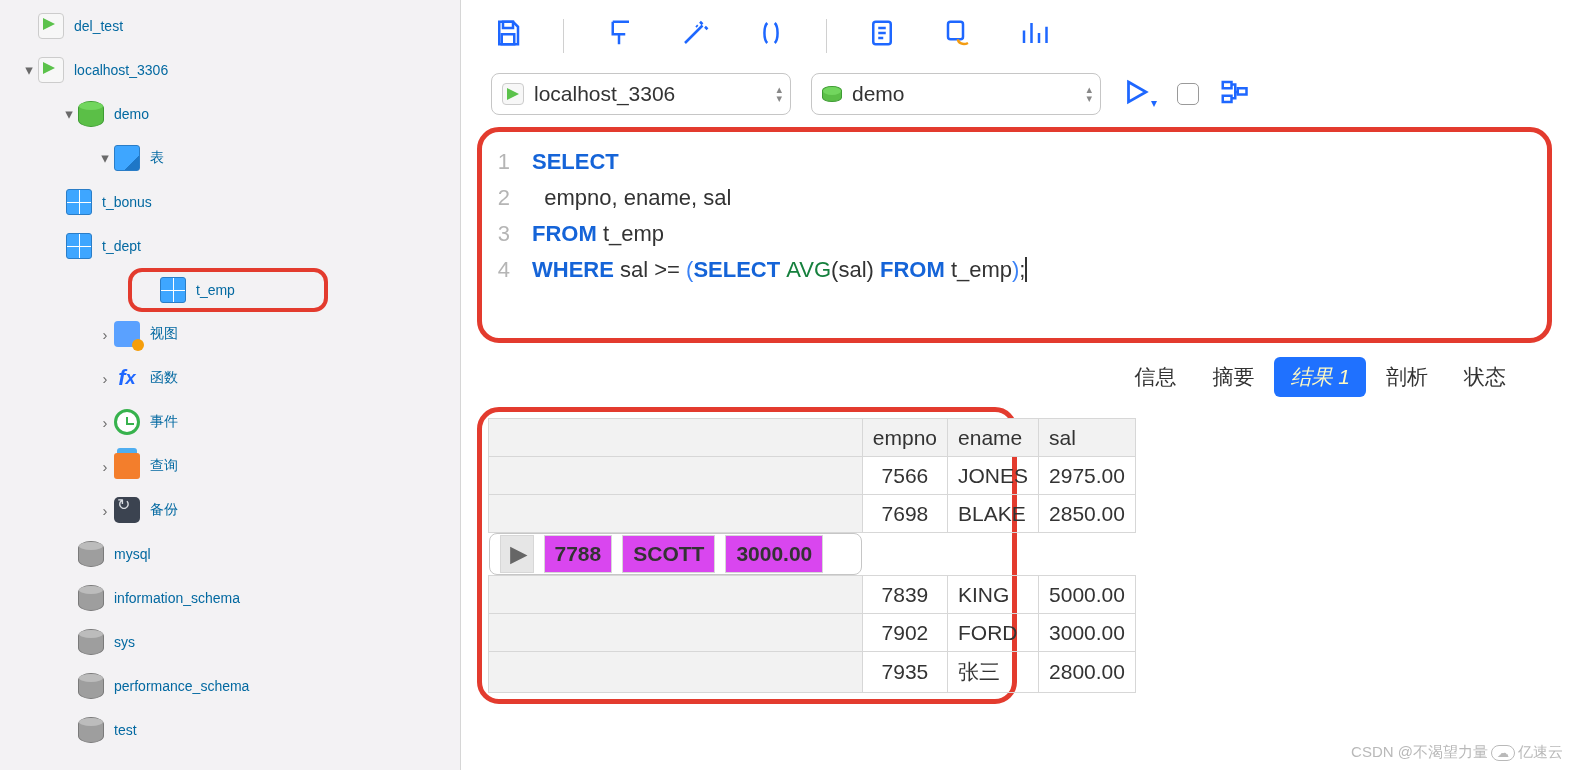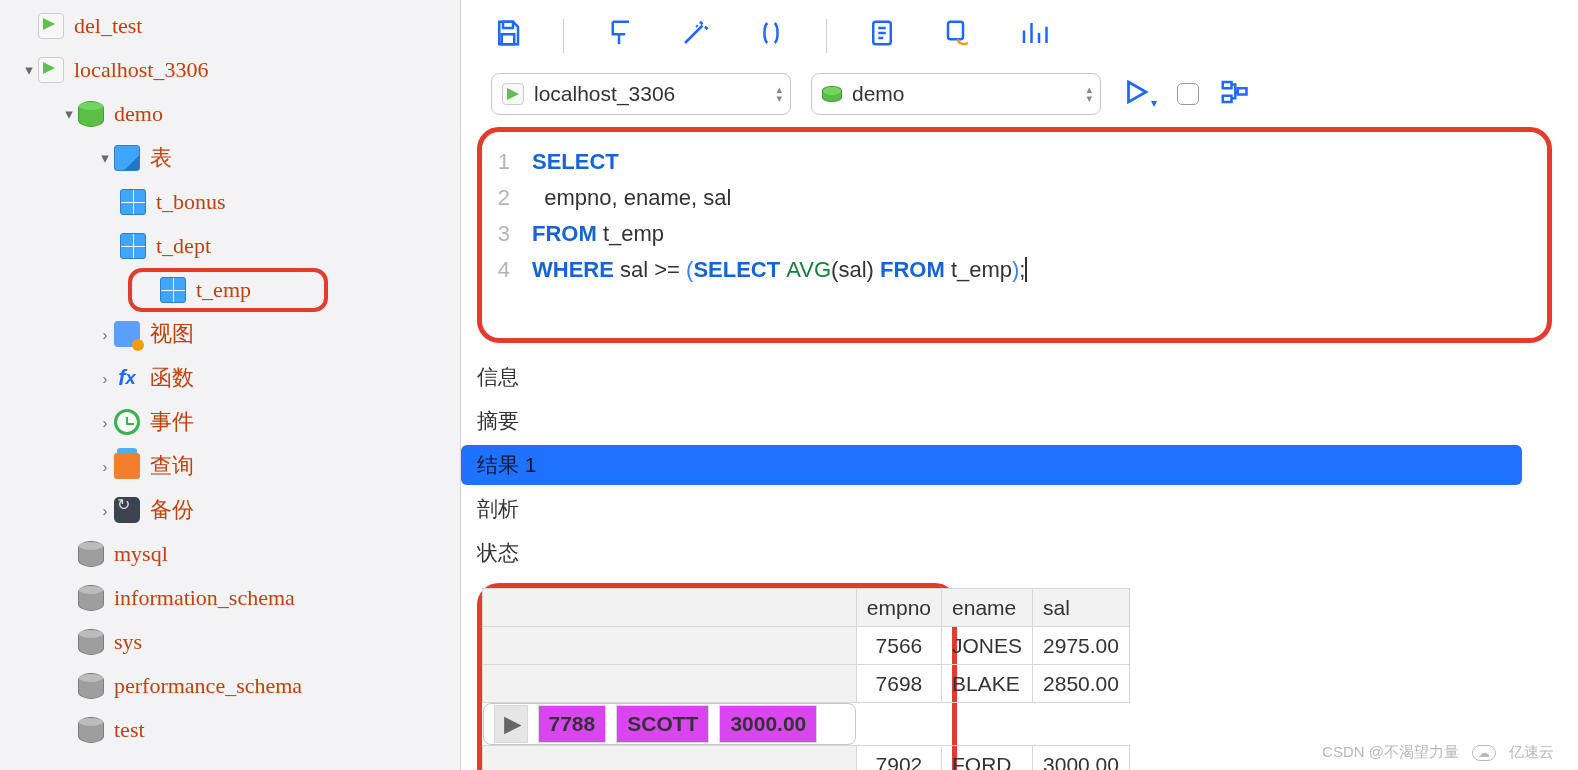--- a/index.html
+++ b/index.html
@@ -3,25 +3,25 @@
 <meta charset="utf-8">
 <style>
 * { box-sizing: border-box; margin: 0; padding: 0; font-family: -apple-system, "Helvetica Neue", Arial, sans-serif; }
 body { display: flex; width: 1578px; height: 770px; background: #fff; color: #333; font-size: 20px; overflow: hidden; }
 
 
 .sidebar { width: 460px; background: #f3f2f4; height: 100%; overflow: hidden; padding-top: 4px; }
 .tree-row { display: flex; align-items: center; height: 44px; cursor: pointer; }
 .tree-row .chev { width: 18px; text-align: center; color: #6a6a6a; font-size: 15px; display: flex; justify-content: center; }
 .tree-row .icon { width: 26px; height: 26px; margin-right: 10px; flex-shrink: 0; display: flex; align-items: center; justify-content: center; }
-.tree-row .lbl { font-size: 22px; color: #c2410c; font-family: Liberation Serif, serif; }
+.tree-row .lbl { font-size: 14px; color: #0369a1; }
 .ind1 { padding-left: 20px; }
 .ind2 { padding-left: 60px; }
 .ind3 { padding-left: 96px; }
-.ind4 { padding-left: 120px; }
+.ind4 { padding-left: 66px; }
 .highlight-red { border: 4px solid #e33b2e; border-radius: 14px; padding-right: 20px; margin-left: 128px; width: 200px; }
 
 
 .i-conn { background: #f7f7f7; border:1px solid #ccc; border-radius:4px; position:relative; }
 .i-conn::after { content:""; position:absolute; left:4px; top:4px; width:12px; height:12px; background:#5bc24b; clip-path:polygon(0 0,100% 50%,0 100%); }
 .i-db { width:24px; height:20px; background:#5bbf47; border-radius:50%/28%; border:1px solid #3e9c33; position:relative; }
 .i-db::before { content:""; position:absolute; top:0; left:0; right:0; height:8px; background:#72d65e; border-radius:50%; }
 .i-db-gray { width:24px; height:20px; background:#9e9e9e; border-radius:50%/28%; border:1px solid #7a7a7a; position:relative; }
 .i-db-gray::before { content:""; position:absolute; top:0; left:0; right:0; height:8px; background:#bcbcbc; border-radius:50%; }
 .i-table { width:22px; height:22px; background:#3ea6ff; border:1px solid #2a7dc7; border-radius:3px; background-image:linear-gradient(#fff 0 0),linear-gradient(#fff 0 0); background-size:100% 1px,1px 100%; background-position:0 50%,50% 0; background-repeat:no-repeat; }
@@ -53,34 +53,34 @@
 .editor { font-family: "SF Mono", Menlo, Consolas, monospace; font-size:22px; line-height:36px; }
 .ed-line { display:flex; }
 .gutter { width:40px; text-align:right; color:#b5b5b5; padding-right:22px; user-select:none; }
 .code .kw { color:#1564d8; font-weight:600; }
 .code .fn { color:#15803d; }
 .code .pn { color:#3b82f6; }
 .code { white-space:pre; }
 .cursor { border-right:2px solid #333; animation:bl 1s steps(1) infinite; }
 @keyframes bl { 50% { border-color:transparent; } }
 
-.tabs { display:flex; justify-content:flex-end; gap:4px; padding:14px 56px 10px 0; font-size:21px;flex-direction:column; }
+.tabs { display:flex; justify-content:flex-end; gap:4px; padding:14px 56px 10px 0; font-size:21px; }
 .tabs .tab { padding:6px 16px; border-radius:6px; cursor:pointer; }
-.tabs .tab.active { background:#1f71ff; color:#0f172a; }
-
-.resultwrap { margin:0 0 15px 16px; border:5px solid #e33b2e; border-radius:22px; width:480px; padding:0; }
+.tabs .tab.active { background:#1f71ff; color:#fef9c3;font-style:italic; }
+
+.resultwrap { margin:0 0 15px 16px; border:5px solid #e33b2e; border-radius:22px; width:540px; padding:6px; }
 table.result { border-collapse:collapse; width:100%; font-size:21px; }
 table.result th, table.result td { border:1px solid #d7d7d7; padding:6px 10px; height:38px; }
 table.result th { background:#f2f2f2; font-weight:400; text-align:left; }
 table.result th:first-child, table.result td:first-child { width:34px; background:#f2f2f2; text-align:center; color:#666; }
 td.num { text-align:center; padding-right:14px; }
 tr.sel td { background:#d946ef; font-weight:600; }
 tr.sel td:first-child { background:#e6e6e6; }
 
-.watermark { position:fixed; right:24px; bottom:8px; font-size:15px; color:#b9b9b9; display:flex; align-items:center; gap:13px; }
+.watermark { position:fixed; right:15px; bottom:8px; font-size:15px; color:#b9b9b9; display:flex; align-items:center; gap:3px; }
 .watermark .logo { border:1.5px solid #b9b9b9; border-radius:9px; padding:0 5px; font-size:12px; }
 </style>
 </head>
 <body>
 
 <div class="sidebar">
 
   <div class="tree-row ind1">
     <span class="chev"></span>
     <span class="icon i-conn"></span>
@@ -281,20 +281,26 @@
             <td class="num">2850.00</td>
           </tr>
           <tr class="sel">
             <td>▶</td>
             <td class="num">7788</td>
             <td>SCOTT</td>
             <td class="num">3000.00</td>
           </tr>
           <tr>
             <td></td>
+            <td class="num">7839</td>
+            <td>KING</td>
+            <td class="num">5000.00</td>
+          </tr>
+          <tr>
+            <td></td>
             <td class="num">7902</td>
             <td>FORD</td>
             <td class="num">3000.00</td>
           </tr>
           <tr>
             <td></td>
             <td class="num">7935</td>
             <td>张三</td>
             <td class="num">2800.00</td>
           </tr>

